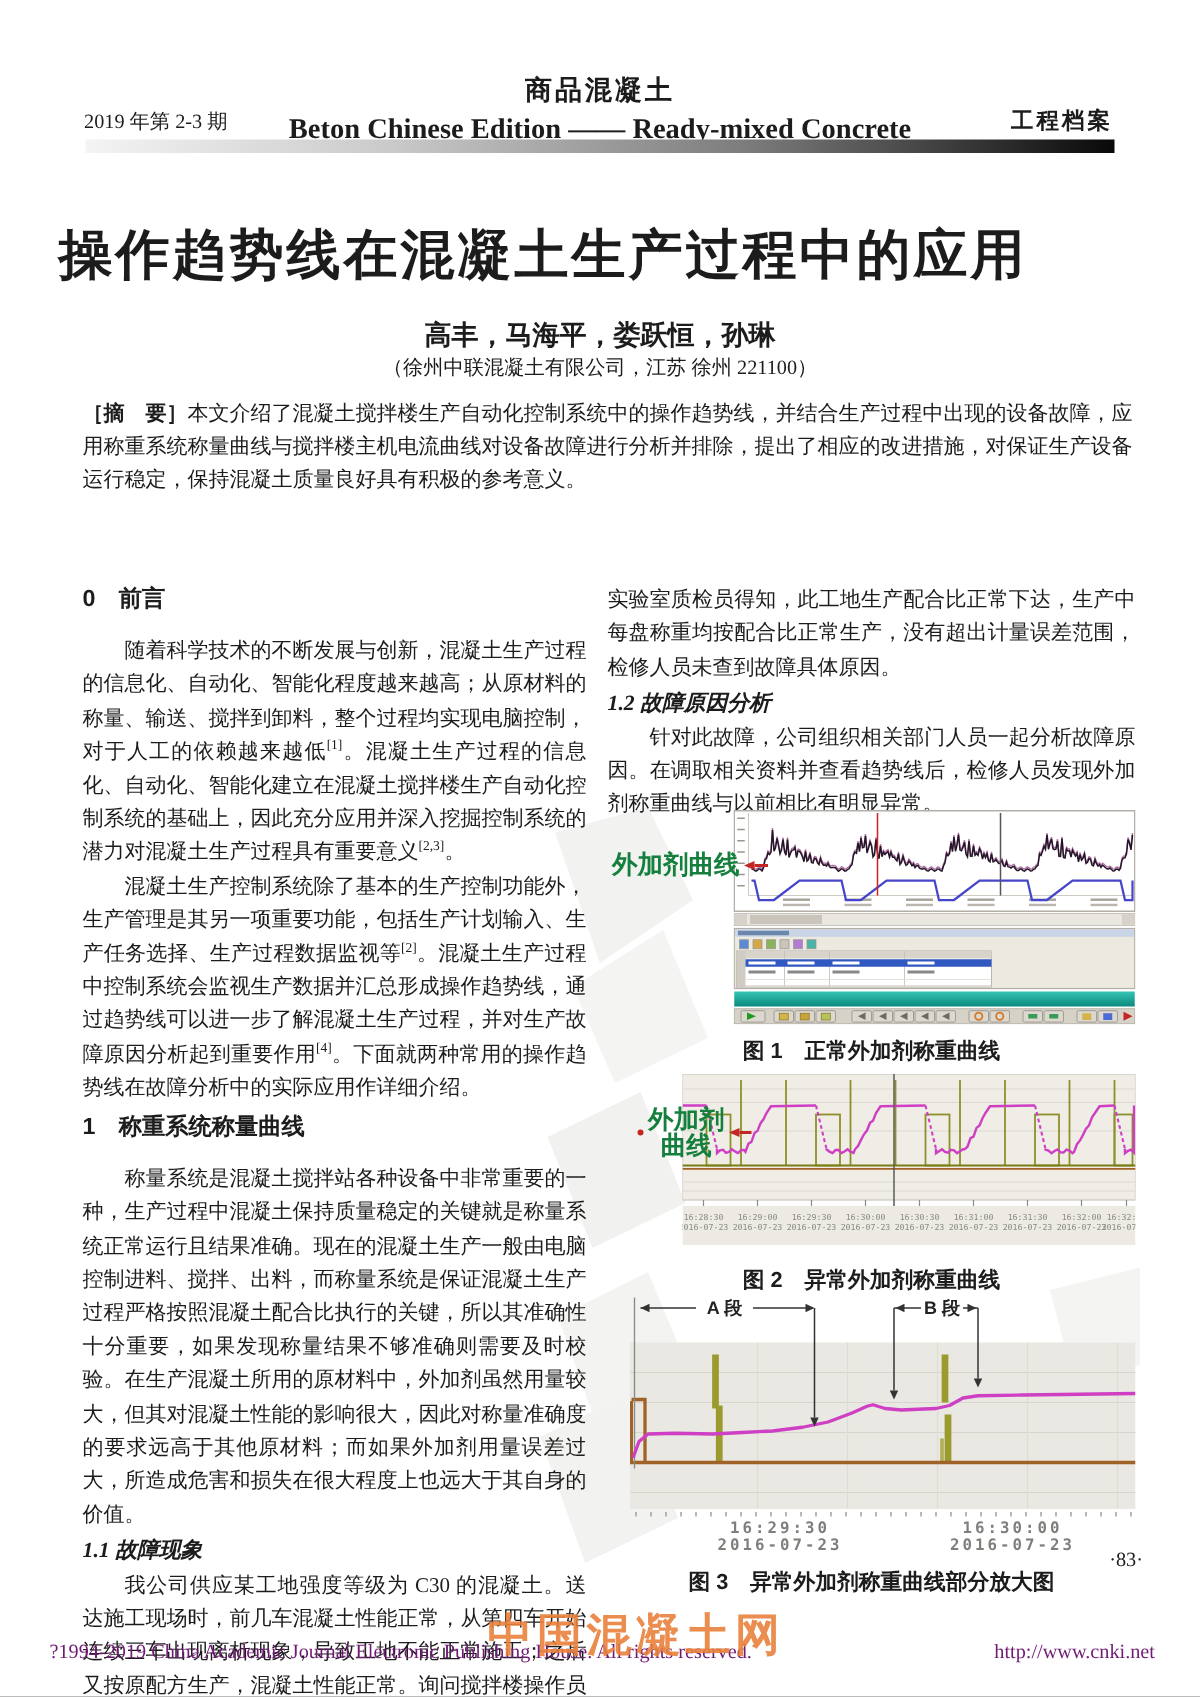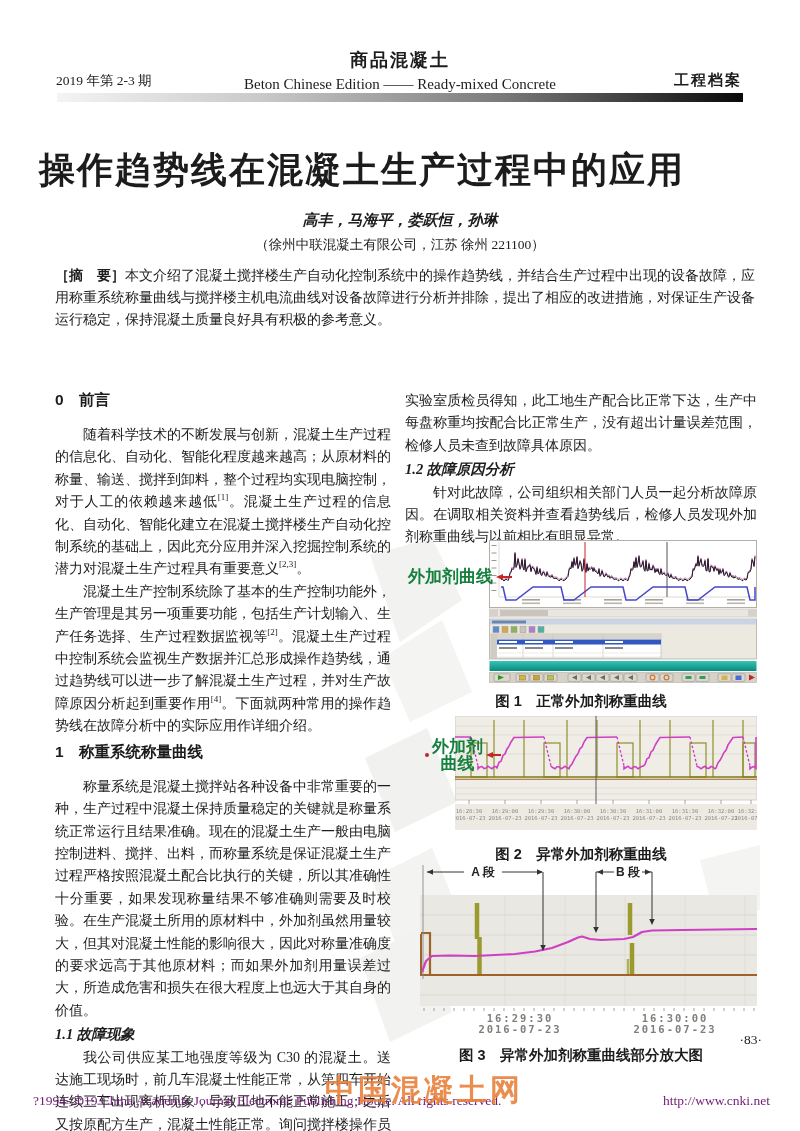--- a/index.html
+++ b/index.html
@@ -5,30 +5,30 @@
   html,body{margin:0;padding:0;background:#888;}
   .page{position:relative;width:800px;height:1131px;background:#ffffff;margin:0 auto;overflow:hidden;
         font-family:"Liberation Serif","DejaVu Serif",serif;color:#1c1c1c;}
   .bg-layer{position:absolute;left:0;top:0;z-index:0;}
   .content{position:absolute;left:0;top:0;width:800px;height:1131px;z-index:1;}
 
   
   .hdr-issue{position:absolute;left:56px;top:72px;font-size:13.5px;}
   .hdr-center{position:absolute;left:0;top:48px;width:800px;text-align:center;}
   .hdr-cn{font-family:"Liberation Sans","DejaVu Sans",sans-serif;font-weight:bold;font-size:18px;letter-spacing:2px;}
-  .hdr-en{font-size:15px;margin-top:4px;}
+  .hdr-en{font-size:19px;margin-top:4px;font-weight:bold;}
   .hdr-col{position:absolute;right:58px;top:71px;font-family:"Liberation Sans","DejaVu Sans",sans-serif;font-weight:bold;font-size:15px;letter-spacing:2px;}
   .gradbar{position:absolute;left:57px;top:93px;width:686px;height:9px;
            background:linear-gradient(90deg,#f4f4f4 0%,#c9c9c9 30%,#7a7a7a 65%,#090909 100%);}
 
   
   .a-title{position:absolute;left:0;top:146px;width:724px;text-align:center;
            font-family:"Liberation Sans","DejaVu Sans",sans-serif;font-weight:bold;font-size:36px;letter-spacing:2px;}
   .a-authors{position:absolute;left:0;top:211px;width:800px;text-align:center;
-             font-family:"Liberation Sans","DejaVu Sans",sans-serif;font-weight:bold;font-size:15px;font-style:italic;}
+             font-family:"Liberation Sans","DejaVu Sans",sans-serif;font-weight:bold;font-size:18px;}
   .a-affil{position:absolute;left:0;top:236px;width:800px;text-align:center;font-size:13.5px;}
 
   
   .abstract{position:absolute;left:55px;top:265px;width:700px;font-size:14px;line-height:21.8px;text-align:justify;}
   .lbl{font-family:"Liberation Sans","DejaVu Sans",sans-serif;font-weight:bold;}
   .kw{margin-top:1px;}
 
   
   .col{position:absolute;top:390px;font-size:14px;line-height:22.4px;text-align:justify;}
   .col-left{left:55px;width:336px;}

